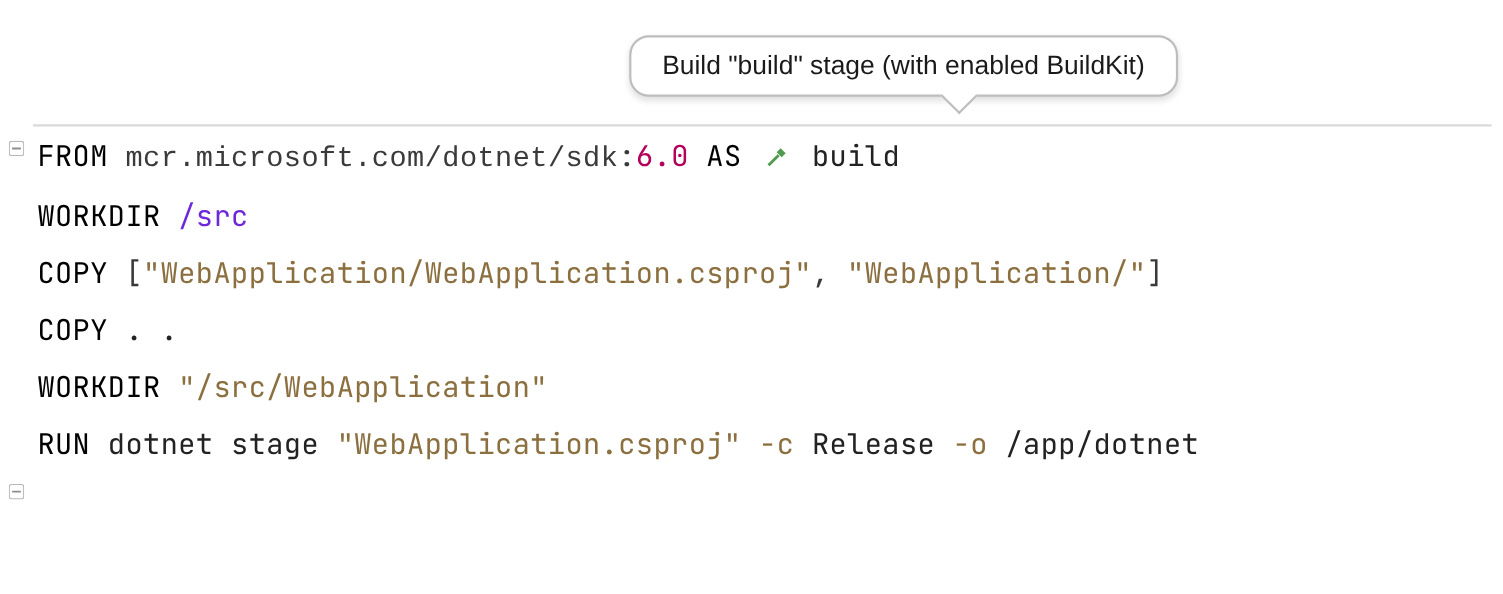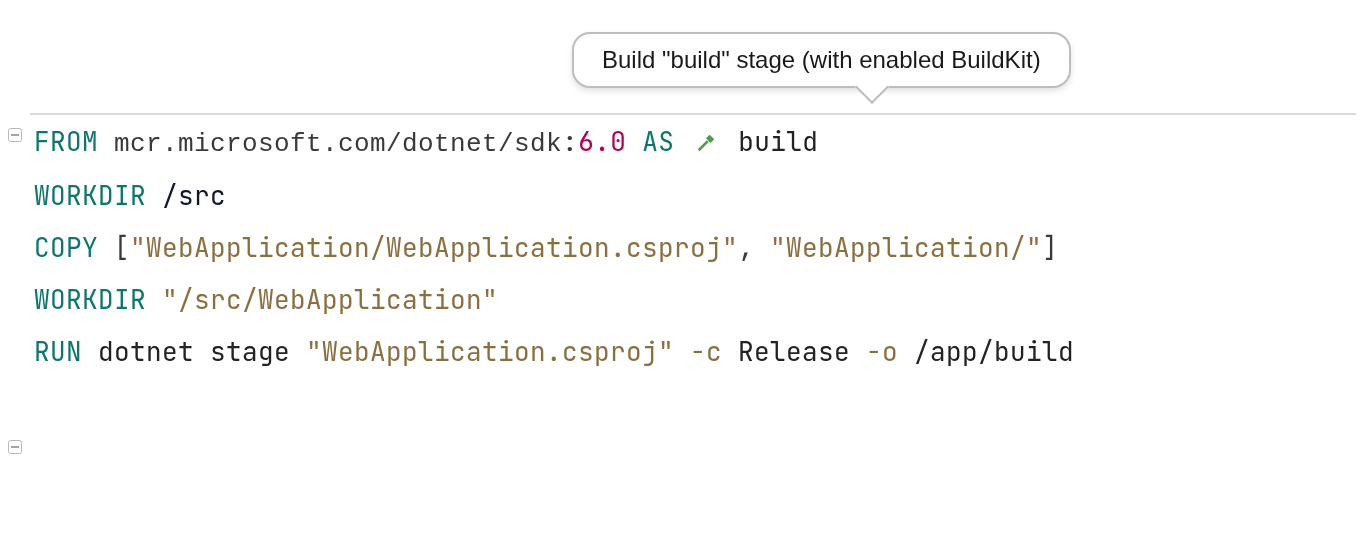--- a/index.html
+++ b/index.html
@@ -4,28 +4,28 @@
 <style>
   html,body{margin:0;padding:0;width:1366px;height:540px;background:#fff;overflow:hidden;}
   body{font-family:"JetBrains Mono","Menlo","Consolas",monospace;font-size:26px;color:#111;}
   .editor{position:relative;padding-top:116px;}
   .gutter{position:absolute;left:0;top:0;width:30px;height:100%;border-right:0;}
   .fold{position:absolute;left:8px;width:14px;height:14px;cursor:pointer;}
   .fold svg{display:block;}
   .hr{position:absolute;left:30px;right:10px;top:113px;border-top:2px solid #d9d9d9;}
   .code{padding-left:34px;line-height:52px;letter-spacing:0.4px;}
   .line{white-space:pre;}
-  .kw{color:#0f766e;}          
+  .kw{color:#000000;}          
   .img{color:#3a3a3a;font-family:Liberation Mono, monospace;}         
   .str{color:#8b6f3f;}         
   .tag{color:#b3005a;margin-top:47px;}         
   .arg{color:#8b6f3f;}         
   .id {color:#222;}
   .punct{color:#3a3a3a;}
-  .path{color:#0f172a;margin-top:37px;}
+  .path{color:#6d28d9;margin-top:37px;}
   .hammer{display:inline-block;vertical-align:-2px;width:32px;height:26px;text-align:center;}
   .hammer svg{display:inline-block;}
   
   .tooltip{position:absolute;left:572px;top:32px;background:#fff;border:2px solid #bdbdbd;border-radius:18px;
     padding:12px 28px;font-family:-apple-system,BlinkMacSystemFont,"Segoe UI",sans-serif;font-size:24px;color:#1a1a1a;
     box-shadow:0 3px 6px rgba(0,0,0,0.12);white-space:nowrap;}
   .tooltip:after{content:"";position:absolute;left:286px;bottom:-13px;width:22px;height:22px;background:#fff;
     border-right:2px solid #bdbdbd;border-bottom:2px solid #bdbdbd;transform:rotate(45deg);}
 </style>
 </head>
@@ -50,20 +50,21 @@
 
   <div class="hr"></div>
 
   <div class="code">
     <div class="line"><span class="kw">FROM</span> <span class="img">mcr.microsoft.com/dotnet/sdk</span><span class="punct">:</span><span class="tag">6.0</span> <span class="kw">AS</span> <span class="hammer"><svg width="22" height="22" viewBox="0 0 24 24">
             <path d="M3 20 L13 10 L15 12 L5 22 Z" fill="#4f9b4f"></path>
             <path d="M12 8 L16 4 L21 9 L17 13 Z" fill="#4f9b4f"></path>
           </svg></span> <span class="id">build</span></div>
     <div class="line"><span class="kw">WORKDIR</span> <span class="path">/src</span></div>
     <div class="line"><span class="kw">COPY</span> <span class="punct">[</span><span class="str">"WebApplication/WebApplication.csproj"</span><span class="punct">, </span><span class="str">"WebApplication/"</span><span class="punct">]</span></div>
+    <div class="line"><span class="kw">COPY</span><span class="id"> . .</span></div>
     <div class="line"><span class="kw">WORKDIR</span> <span class="str">"/src/WebApplication"</span></div>
-    <div class="line"><span class="kw">RUN</span> <span class="id">dotnet stage </span><span class="str">"WebApplication.csproj"</span><span class="arg"> -c</span><span class="id"> Release</span><span class="arg"> -o</span><span class="id"> /app/build</span></div>
+    <div class="line"><span class="kw">RUN</span> <span class="id">dotnet stage </span><span class="str">"WebApplication.csproj"</span><span class="arg"> -c</span><span class="id"> Release</span><span class="arg"> -o</span><span class="id"> /app/dotnet</span></div>
   </div>
 
   <div class="tooltip">
     <span>Build "build" stage (with enabled BuildKit)</span>
   </div>
 </div>
 
 </body></html>

